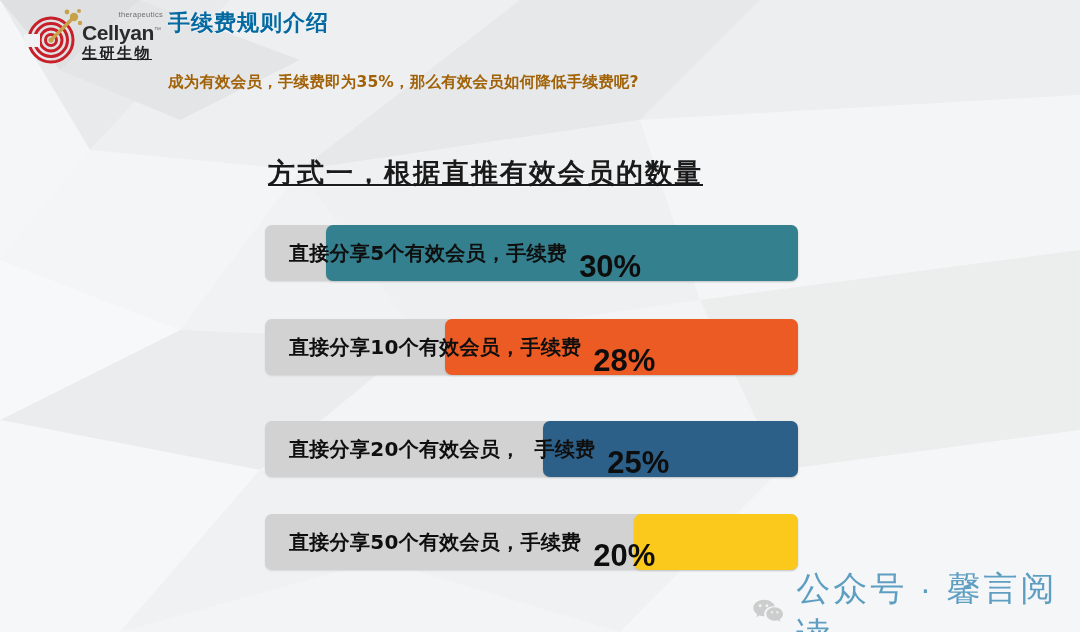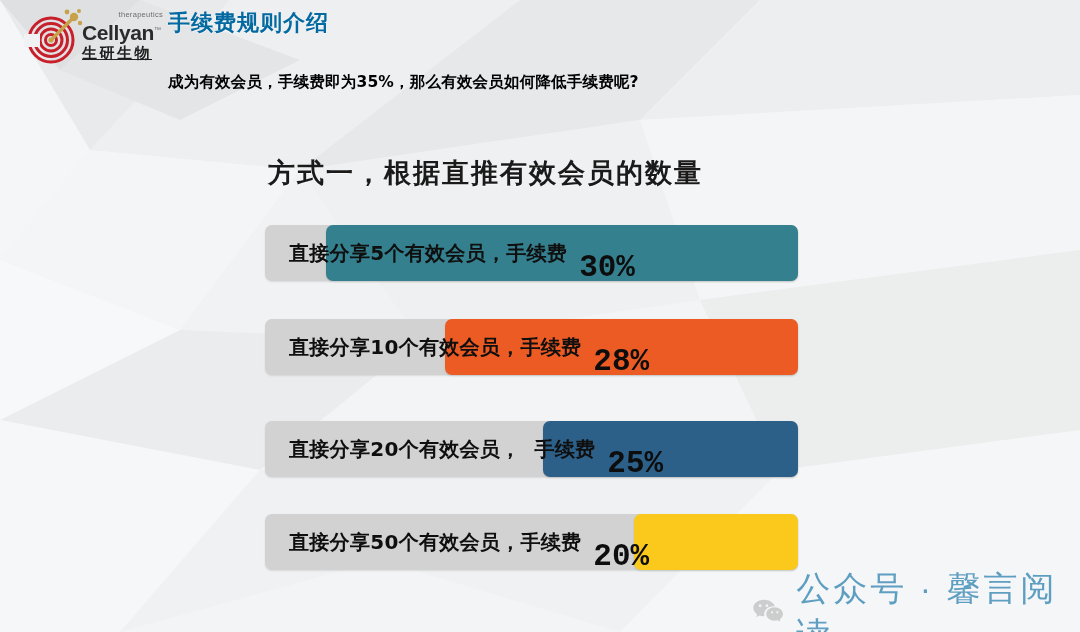--- a/index.html
+++ b/index.html
@@ -103,37 +103,38 @@
     font-family: "DejaVu Sans", "Liberation Sans", sans-serif;
     text-shadow: 0 1px 0 rgba(255,255,255,.55);
   }
 
   #page-subtitle {
     position: absolute;
     left: 152px;
     top: 72px;
     font-size: 15.5px;
     font-weight: 700;
-    color: #000000;
+    color: #a16207;
     letter-spacing: .2px;
     font-family: "DejaVu Sans", "Liberation Sans", sans-serif;
     text-align: center;
   }
 
   
   #section-heading {
     position: absolute;
     left: 268px;
     top: 155px;
     font-size: 27px;
     font-weight: 700;
     color: #1a1a1a;
     letter-spacing: 2px;
     font-family: "DejaVu Sans", "Liberation Sans", sans-serif;
     text-shadow: 0 1px 0 rgba(255,255,255,.6);
+    text-decoration: underline;
   }
 
   
   #rows {
     position: absolute;
     left: 0;
     top: 0;
     width: 1080px;
     height: 632px;
   }
@@ -179,21 +180,21 @@
     color: #0f0f0f;
     letter-spacing: .3px;
     font-family: "DejaVu Sans", "Liberation Sans", sans-serif;
   }
   .lbl-pct {
     font-size: 31px;
     font-weight: 700;
     color: #0d0d0d;
     letter-spacing: 0px;
     margin-left: 12px;
-    font-family: Liberation Mono, monospace;
+    font-family: Liberation Sans, sans-serif;
     margin-top: 28px;
   }
 
   
   #watermark {
     position: absolute;
     left: 752px;
     top: 566px;
     display: flex;
     align-items: center;

